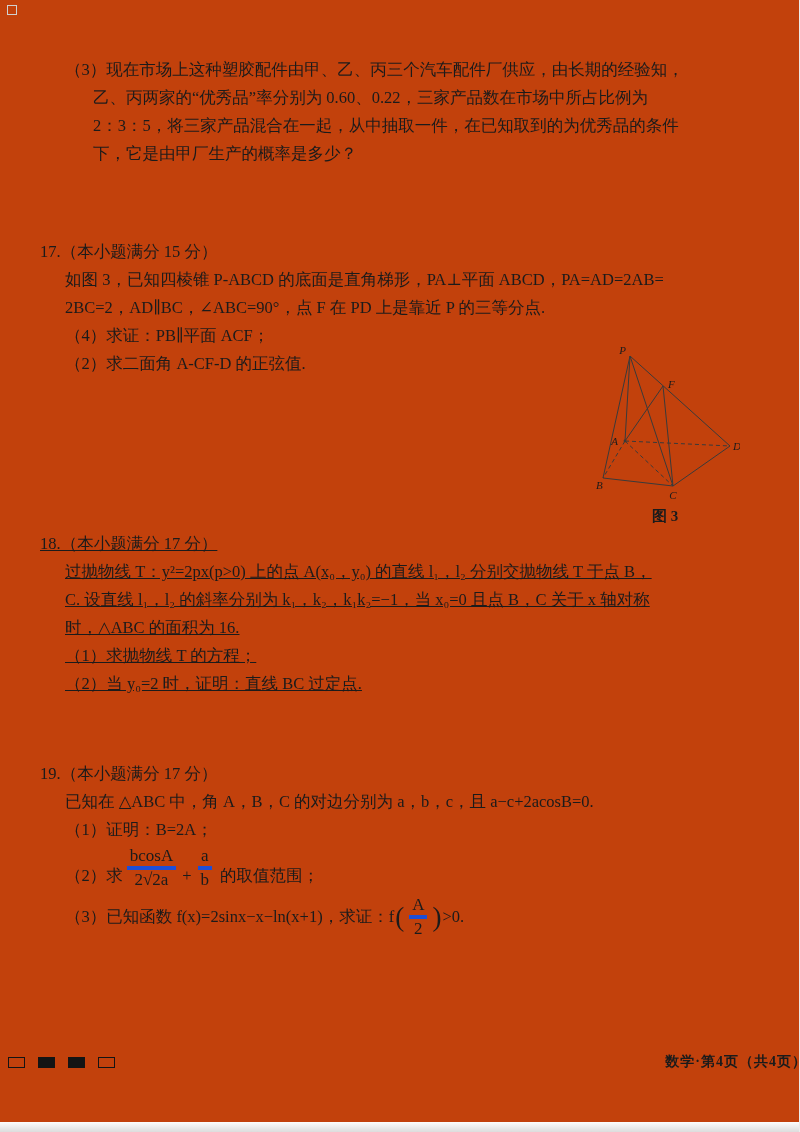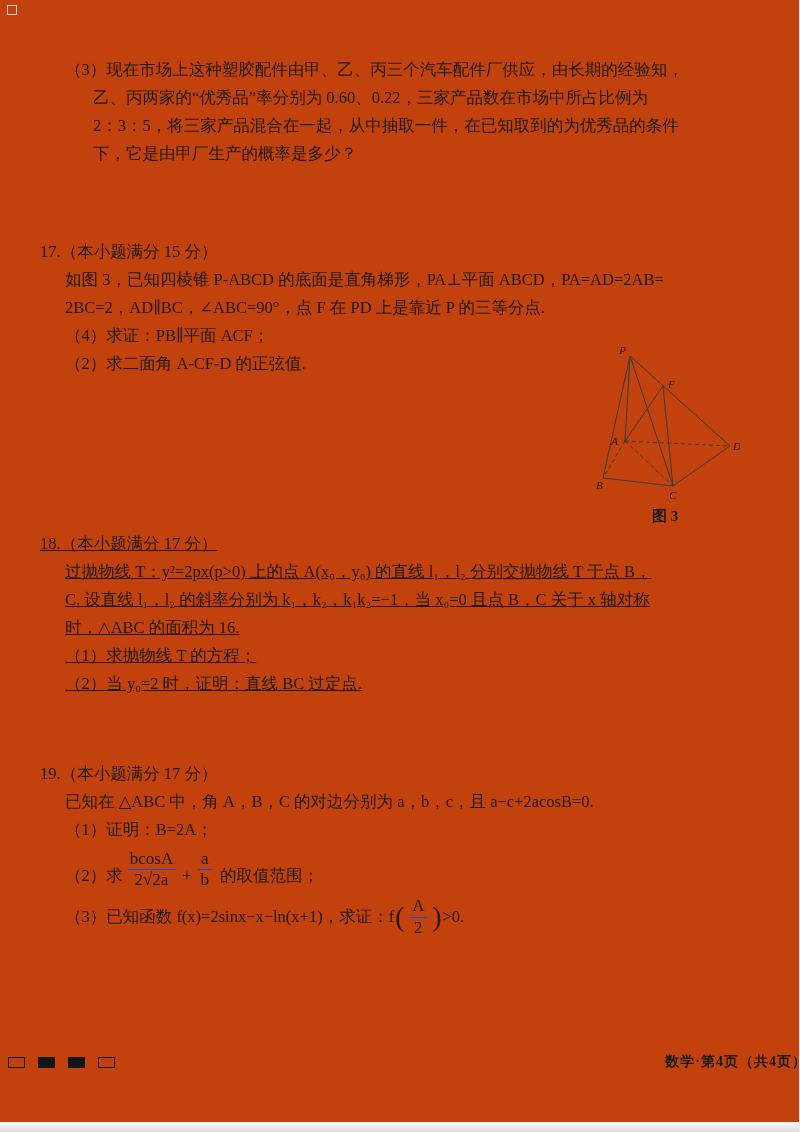--- a/index.html
+++ b/index.html
@@ -34,21 +34,21 @@
   #q18 { margin-top:152px;text-decoration:underline; }
   #q19 { margin-top:62px; }
   .tall   { height:46px; display:flex; align-items:flex-end; }
   .taller { height:54px; display:flex; align-items:center; }
   .frac {
     display:inline-block; text-align:center;
     line-height:1.18; font-size:17px;
     margin:0 4px; vertical-align:middle;
   }
   .frac .num { display:block; padding:0 3px; }
-  .frac .den { display:block; padding:0 3px; border-top:1px solid #1d4ed8; }
+  .frac .den { display:block; padding:0 3px; border-top:4px solid #1d4ed8; }
   .plus { margin:0 2px; }
   .sfx  { margin-left:4px; }
   .bigp { font-size:27px; line-height:1; margin:0 1px; font-weight:400; }
   .figure {
     position:absolute; left:590px; top:346px; width:150px;
     text-align:center;
   }
   .figure svg { display:block; }
   .figure .caption {
     margin-top:4px; font-weight:bold; font-size:15px; line-height:16px;

